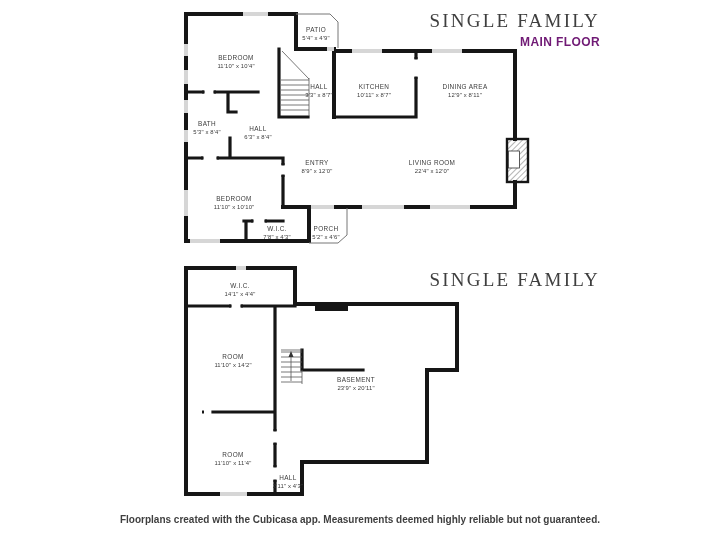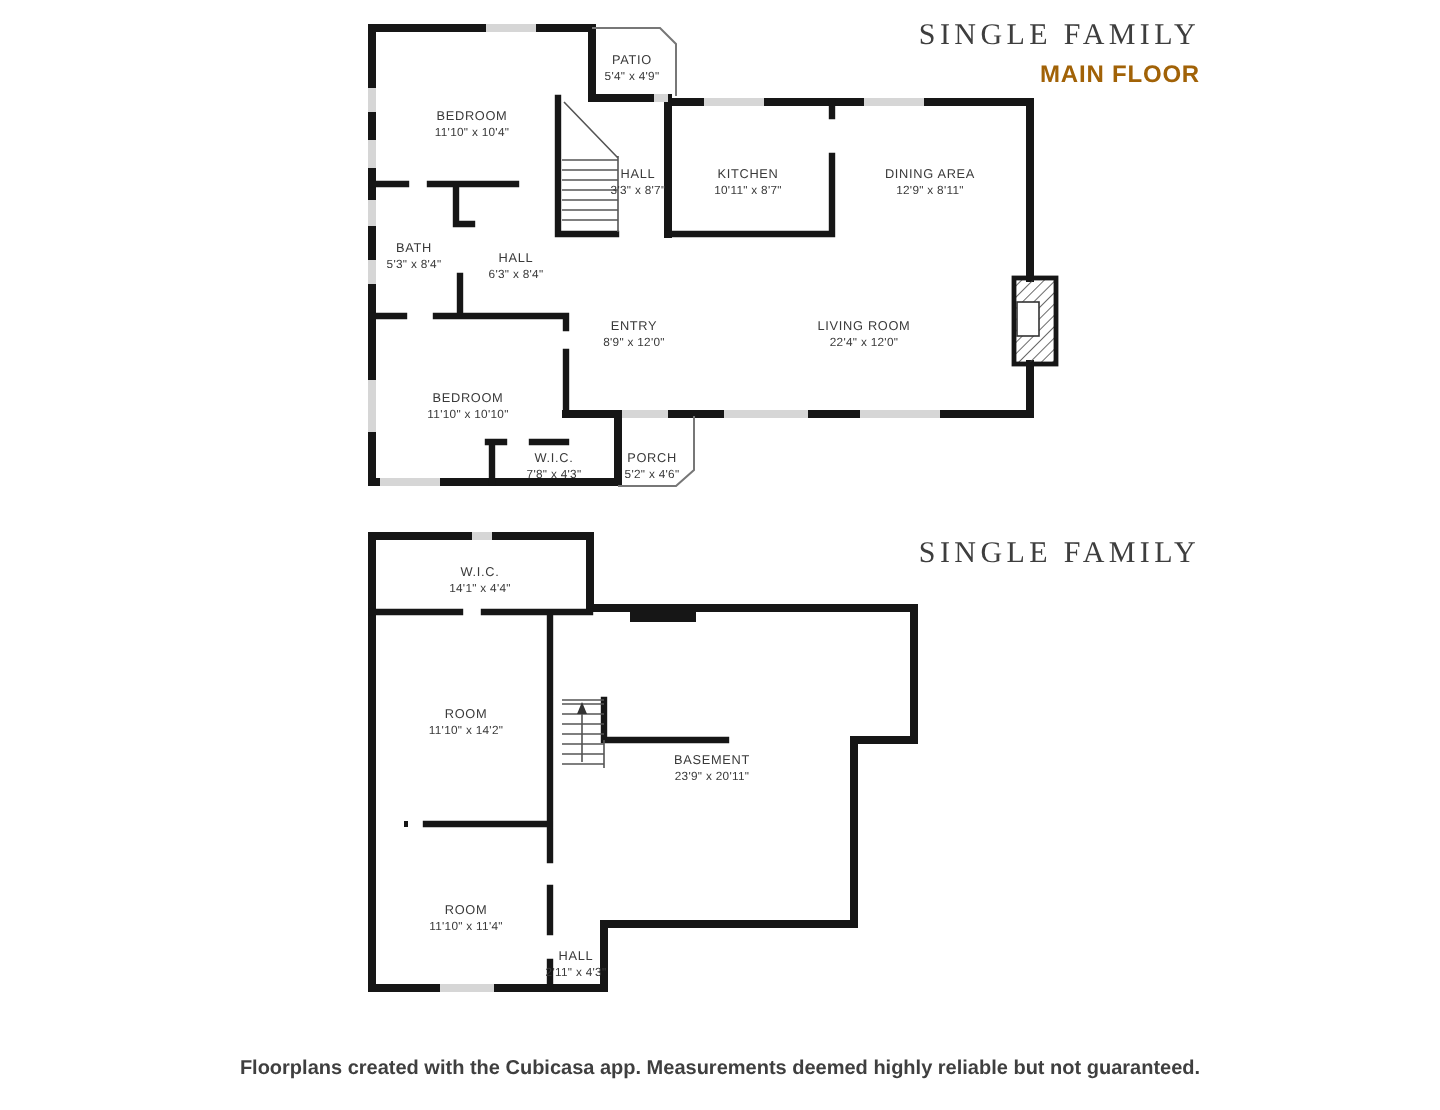--- a/index.html
+++ b/index.html
@@ -1,24 +1,24 @@
 <!DOCTYPE html>
 <html><head>
 <meta charset="utf-8">
 <style>
   html,body{margin:0;padding:0;background:#ffffff;}
   .canvas{position:relative;width:720px;height:555px;background:#ffffff;overflow:hidden;
           font-family:"Liberation Sans",sans-serif;}
   svg{position:absolute;left:0;top:0;}
   .plan-title{position:absolute;right:120px;text-align:right;color:#3e3e3e;}
-  .plan-title .big{font-family:"Liberation Serif",serif;font-size:15px;letter-spacing:2.2px;
+  .plan-title .big{font-family:"Liberation Serif",serif;font-size:19px;letter-spacing:2.2px;
                    font-weight:400;color:#3e3e3e;white-space:nowrap;}
   .plan-title .sub{font-family:"Liberation Sans",sans-serif;font-size:12px;font-weight:bold;
-                   letter-spacing:.4px;margin-top:3px;color:#a16207;}
-  .footer{position:absolute;left:0;right:0;top:529px;text-align:center;font-size:10px;
+                   letter-spacing:.4px;margin-top:3px;color:#701a75;}
+  .footer{position:absolute;left:0;right:0;top:514px;text-align:center;font-size:10px;
           font-weight:bold;color:#3f3f3f;}
   .rname{font-family:"Liberation Sans",sans-serif;font-size:6.4px;font-weight:500;
          fill:#3a3a3a;letter-spacing:.35px;text-anchor:middle;}
   .rdims{font-family:"Liberation Sans",sans-serif;font-size:5.9px;fill:#3a3a3a;
          letter-spacing:.15px;text-anchor:middle;}
   .wall{stroke:#161616;stroke-width:4;fill:none;stroke-linecap:square;}
   .iwall{stroke:#161616;stroke-width:3.2;fill:none;stroke-linecap:square;}
   .win{stroke:#d6d6d6;stroke-width:4;fill:none;stroke-linecap:butt;}
   .thin{stroke:#777;stroke-width:1;fill:none;}
   .tread{stroke:#555;stroke-width:.8;fill:none;}

